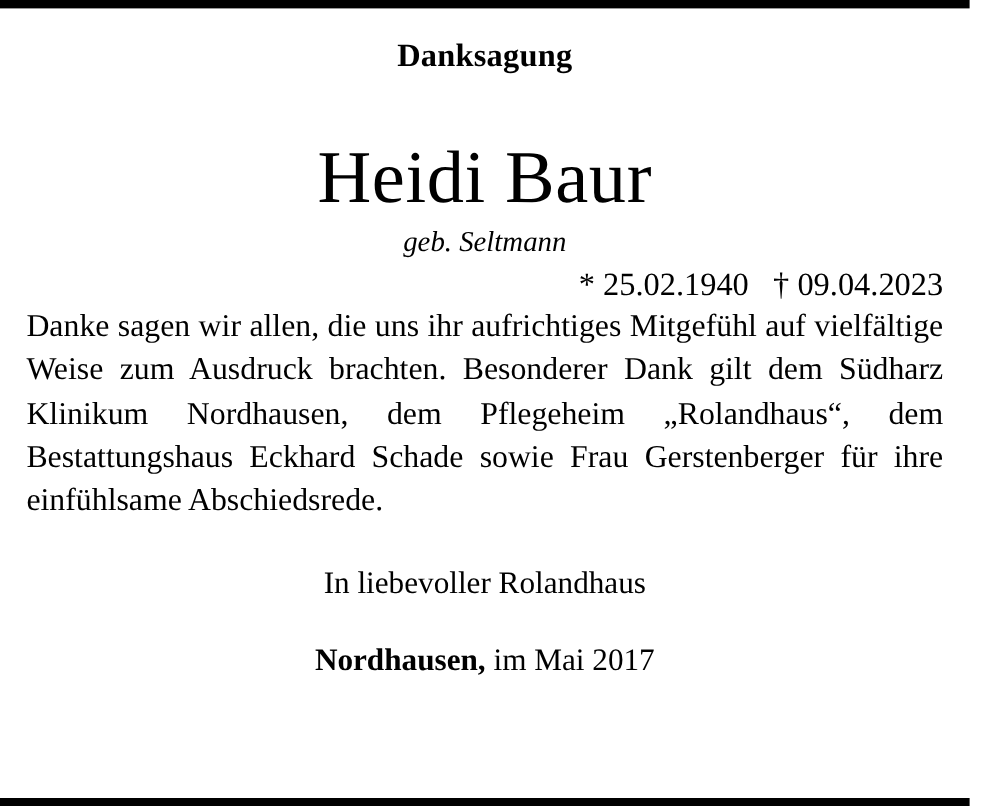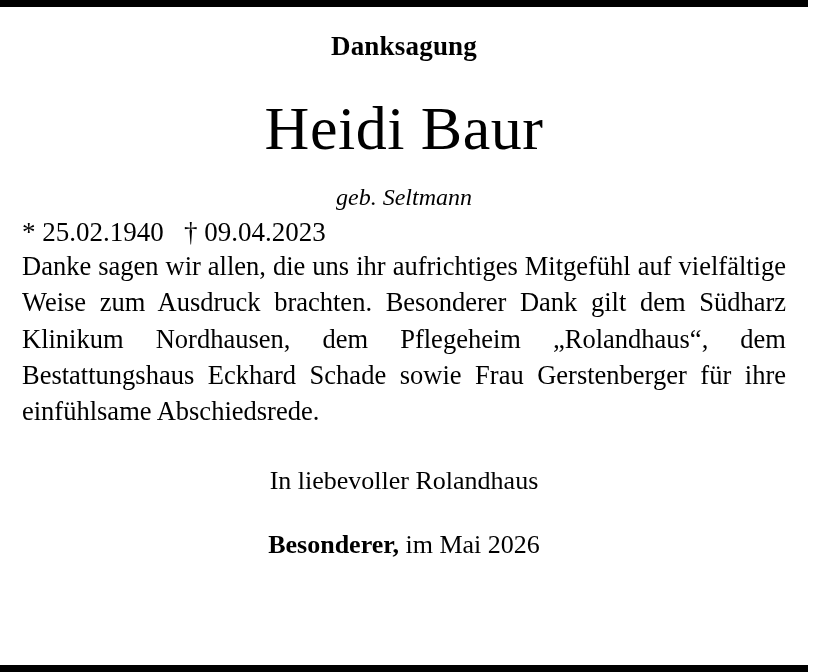--- a/index.html
+++ b/index.html
@@ -26,31 +26,31 @@
     text-align: center;
     font-weight: bold;
     font-size: 27px;
     letter-spacing: 0.2px;
     margin-top: 6px;
   }
   .name {
     text-align: center;
     font-size: 62px;
     line-height: 1.05;
-    margin-top: 34px;
+    margin-top: 54px;
     letter-spacing: 0.5px;
   }
   .maiden {
     text-align: center;
     font-style: italic;
     font-size: 24px;
-    margin-top: 23px;
+    margin-top: 8px;
   }
   .dates {
-    text-align: left;
+    text-align: right;
     font-size: 27px;
     margin-top: 6px;
     white-space: pre;
   }
   .body-text {
     font-size: 26.5px;
     line-height: 1.37;
     text-align: justify;
     text-justify: inter-word;
     hyphens: none;
@@ -88,18 +88,18 @@
   <div class="maiden">geb. Seltmann</div>
 
   <div class="dates">* 25.02.1940   † 09.04.2023</div>
 
   <div class="body-text">Danke sagen wir allen, die uns ihr aufrichtiges Mitgefühl auf vielfältige Weise zum Ausdruck brachten. Besonderer Dank gilt dem Südharz Klinikum Nordhausen, dem Pflegeheim „Rolandhaus“, dem Bestattungshaus Eckhard Schade sowie Frau Gerstenberger für ihre einfühlsame Abschiedsrede.</div>
 
   <div class="memory">In liebevoller Rolandhaus</div>
 
 
   <div class="place-line">
-    <span class="place">Besonderer,</span><span> im Mai 2026</span>
+    <span class="place">Nordhausen,</span><span> im Mai 2017</span>
   </div>
 
   <div class="spacer"></div>
 
 </div>
 
 </body></html>

